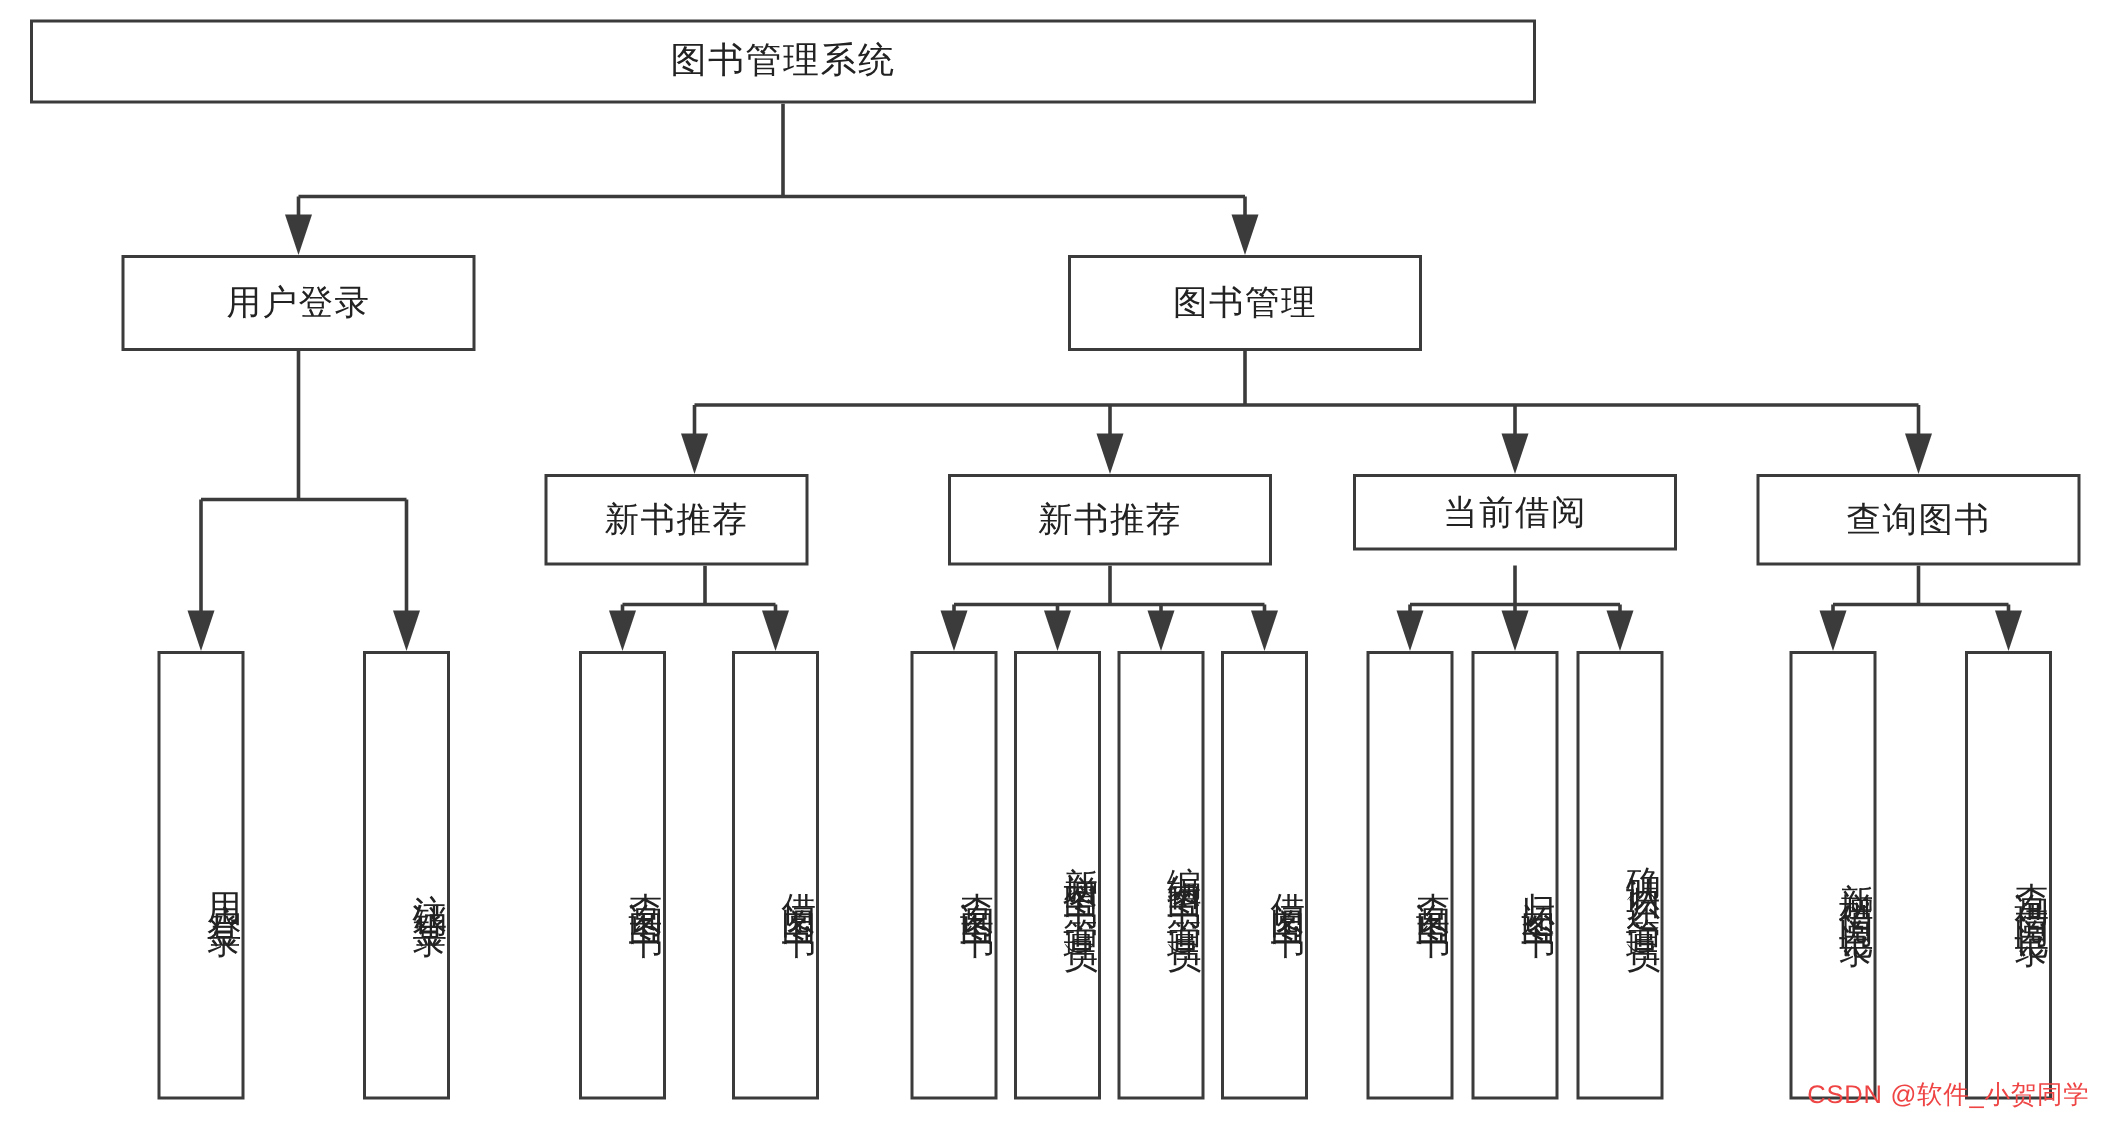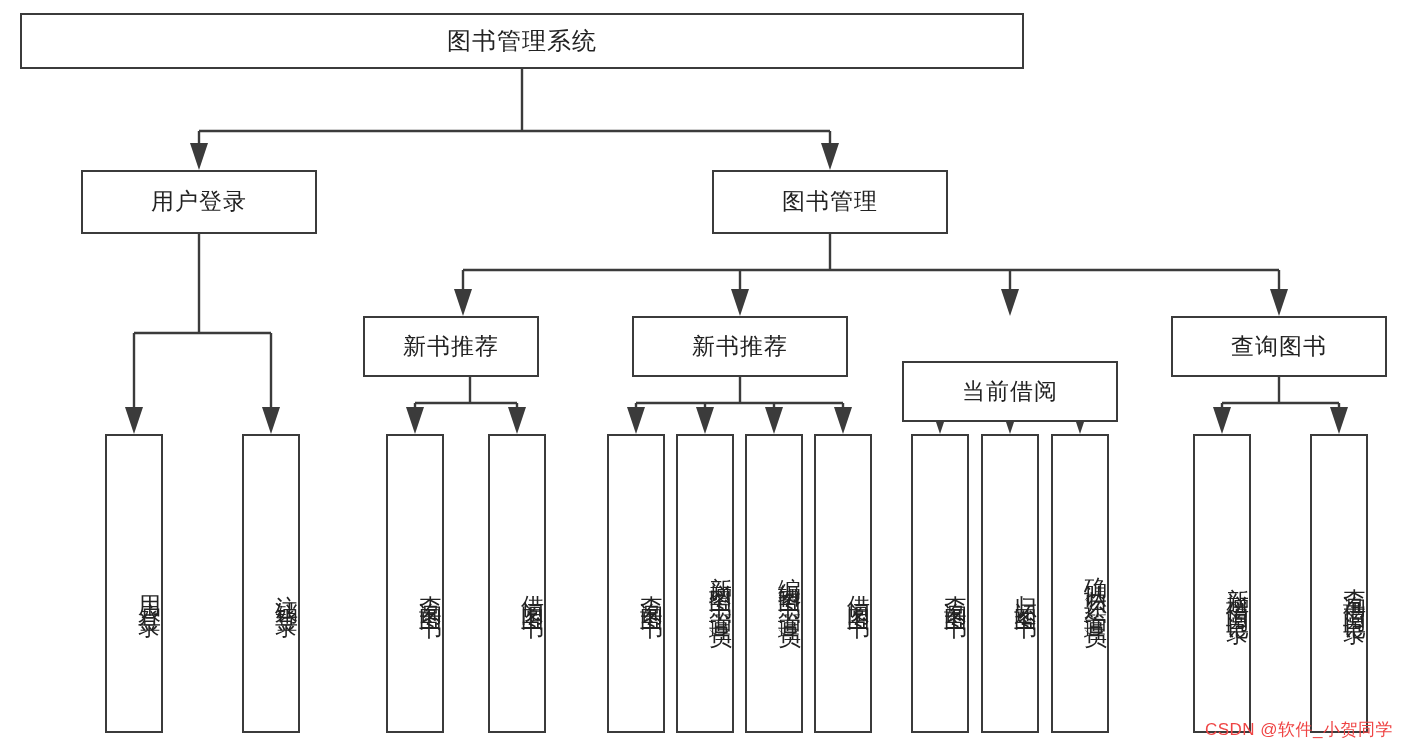--- a/index.html
+++ b/index.html
@@ -129,21 +129,21 @@
 </div>
 
 <div class="node h" style="left:363px;top:316px;width:176px;height:61px;">
   <span class="lbl">新书推荐</span>
 </div>
 
 <div class="node h" style="left:632px;top:316px;width:216px;height:61px;">
   <span class="lbl">新书推荐</span>
 </div>
 
-<div class="node h" style="left:902px;top:316px;width:216px;height:61px;margin-top:45px;">
+<div class="node h" style="left:902px;top:316px;width:216px;height:51px;">
   <span class="lbl">当前借阅</span>
 </div>
 
 <div class="node h" style="left:1171px;top:316px;width:216px;height:61px;">
   <span class="lbl">查询图书</span>
 </div>
 
 <div class="node v" style="left:105px;top:434px;width:58px;height:299px;">
   <span class="lbl">用户登录</span>
 </div>

